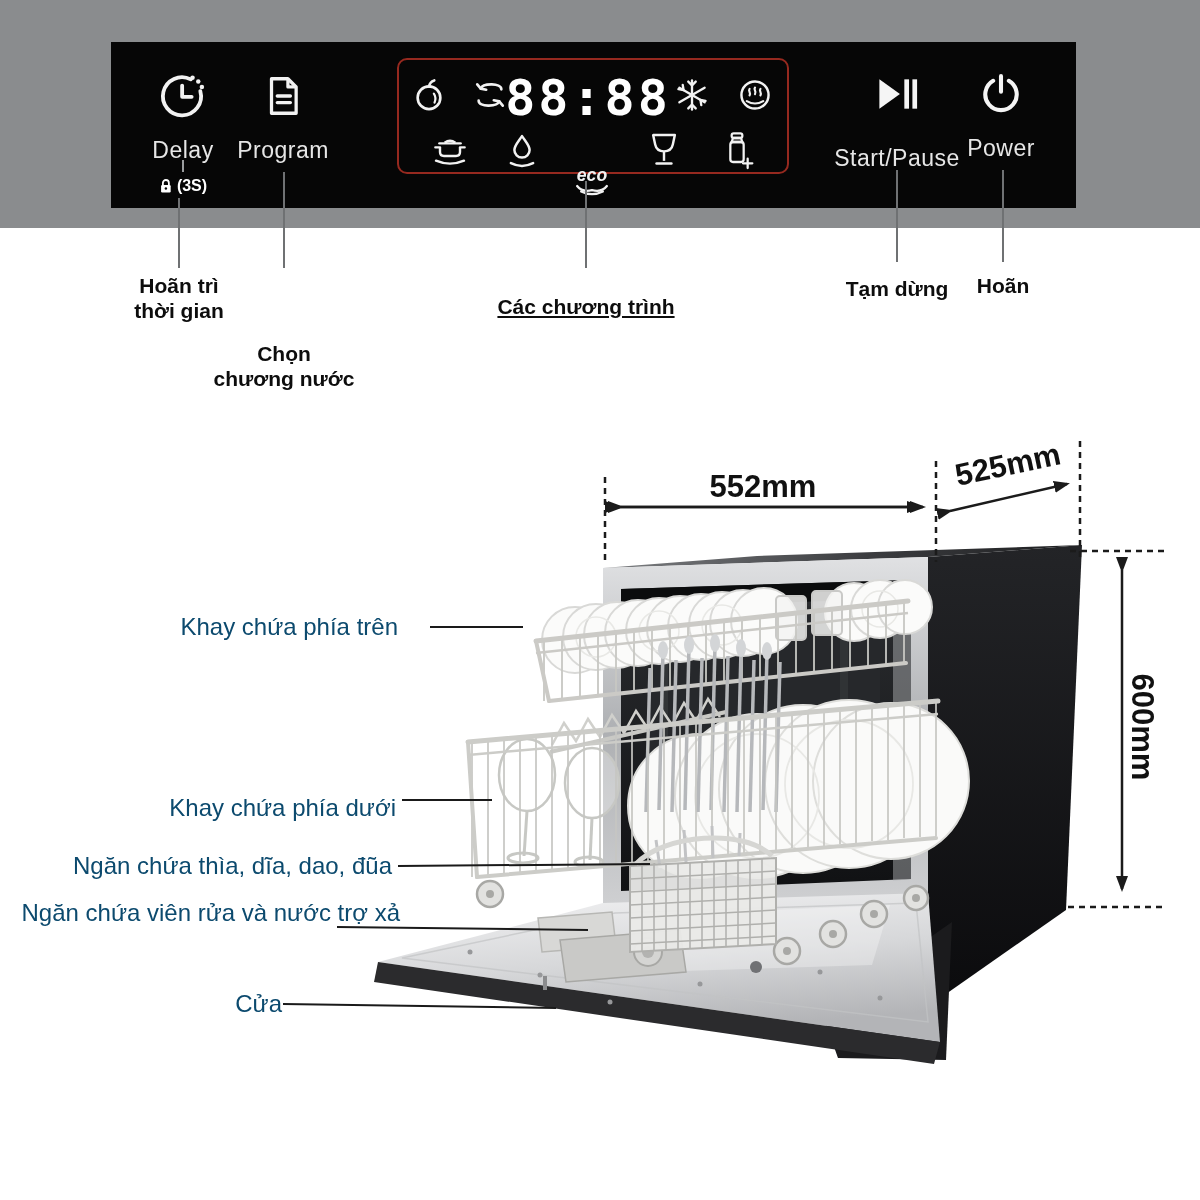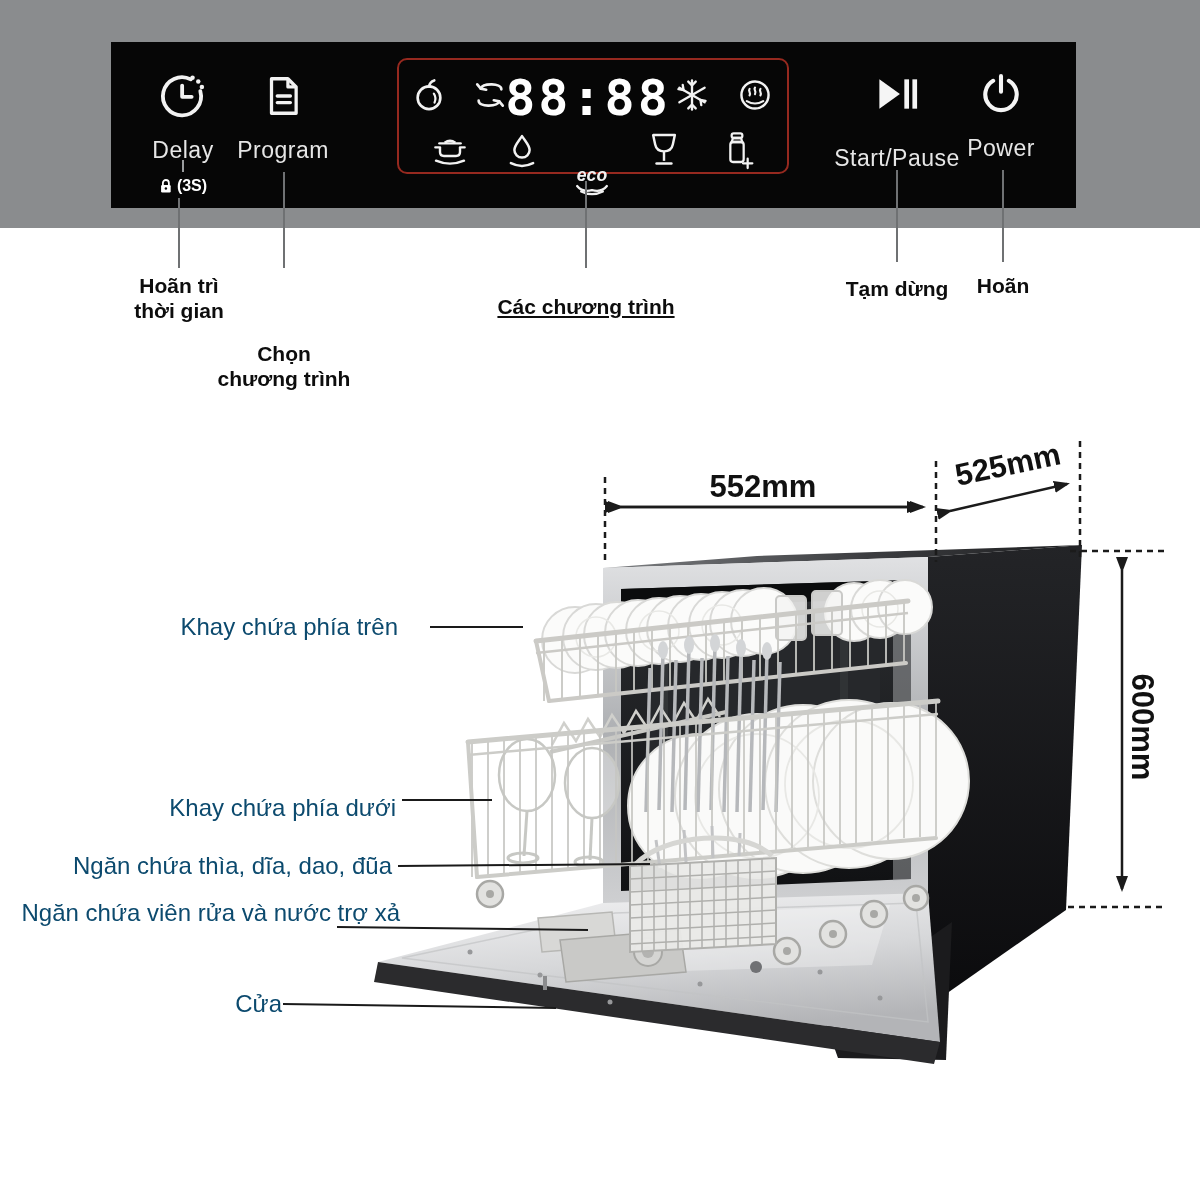--- a/index.html
+++ b/index.html
@@ -372,21 +372,21 @@
   <div class="abs vline" style="left:585px;top:181px;height:87px;"></div>
   <div class="abs vline" style="left:896px;top:170px;height:92px;"></div>
   <div class="abs vline" style="left:1002px;top:170px;height:92px;"></div>
 
   <div class="abs callout" style="left:179px;top:273px;">
     <span>Hoãn trì</span><br>
     <span>thời gian</span>
   </div>
   <div class="abs callout" style="left:284px;top:293px;margin-top:48px;">
     <span>Chọn</span><br>
-    <span>chương trình</span>
+    <span>chương nước</span>
   </div>
   <div class="abs callout" style="left:586px;top:294px;text-decoration:underline;">Các chương trình</div>
   <div class="abs callout" style="left:897px;top:276px;">Tạm dừng</div>
   <div class="abs callout" style="left:1003px;top:273px;">Hoãn</div>
 
   <div class="abs dim ctr" style="left:763px;top:487px;">552mm</div>
   <div class="abs dim ctr" style="left:1008px;top:465px;transform:translate(-50%,-50%) rotate(-12deg);">525mm</div>
   <div class="abs dim ctr" style="left:1142px;top:727px;transform:translate(-50%,-50%) rotate(90deg);">600mm</div>
 
   <div class="abs part" style="right:802px;top:613px;">Khay chứa phía trên</div>

